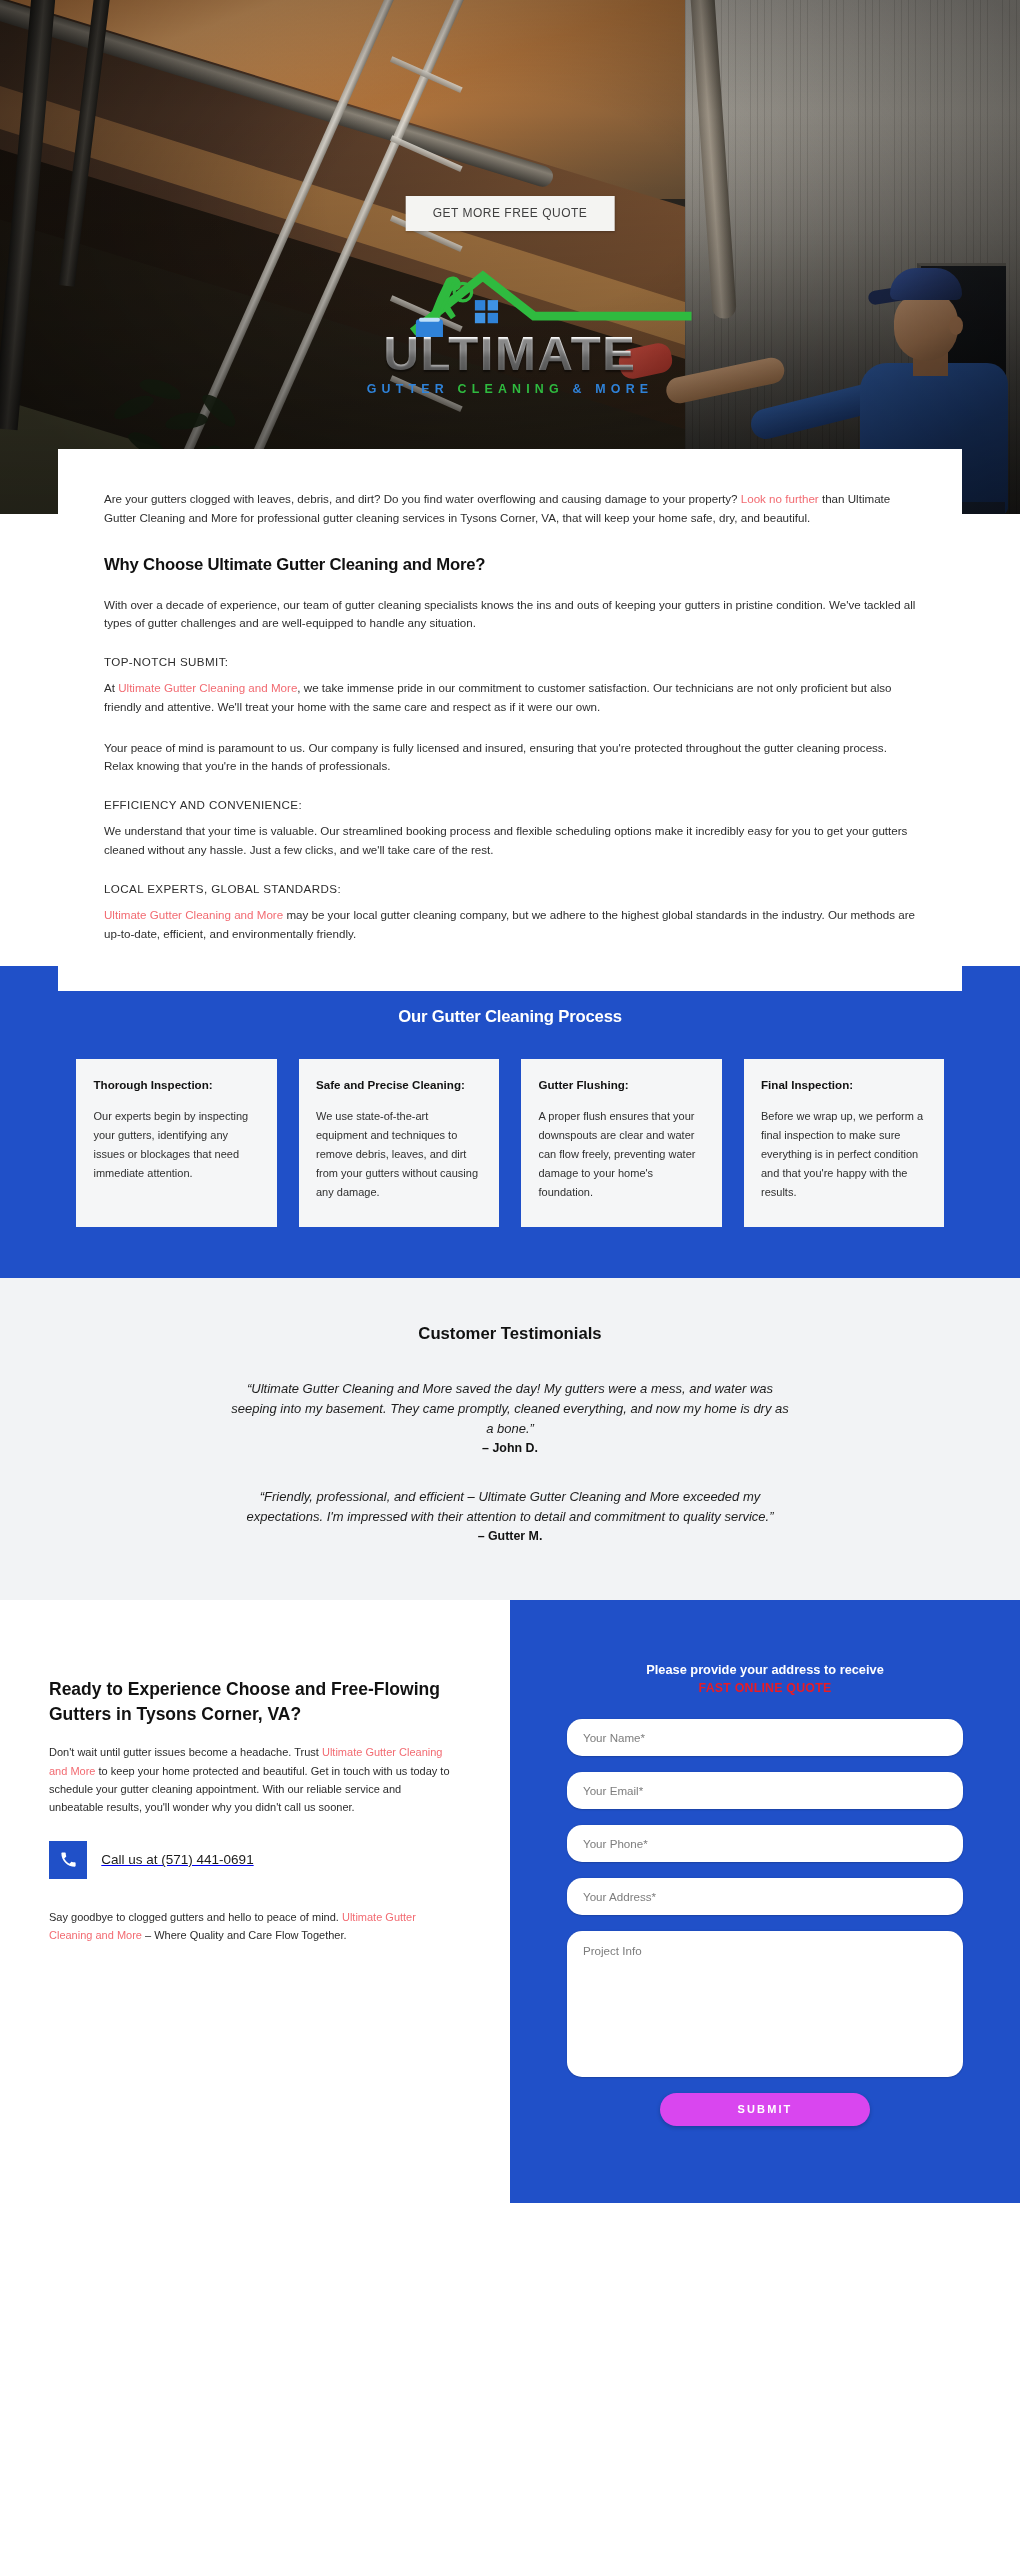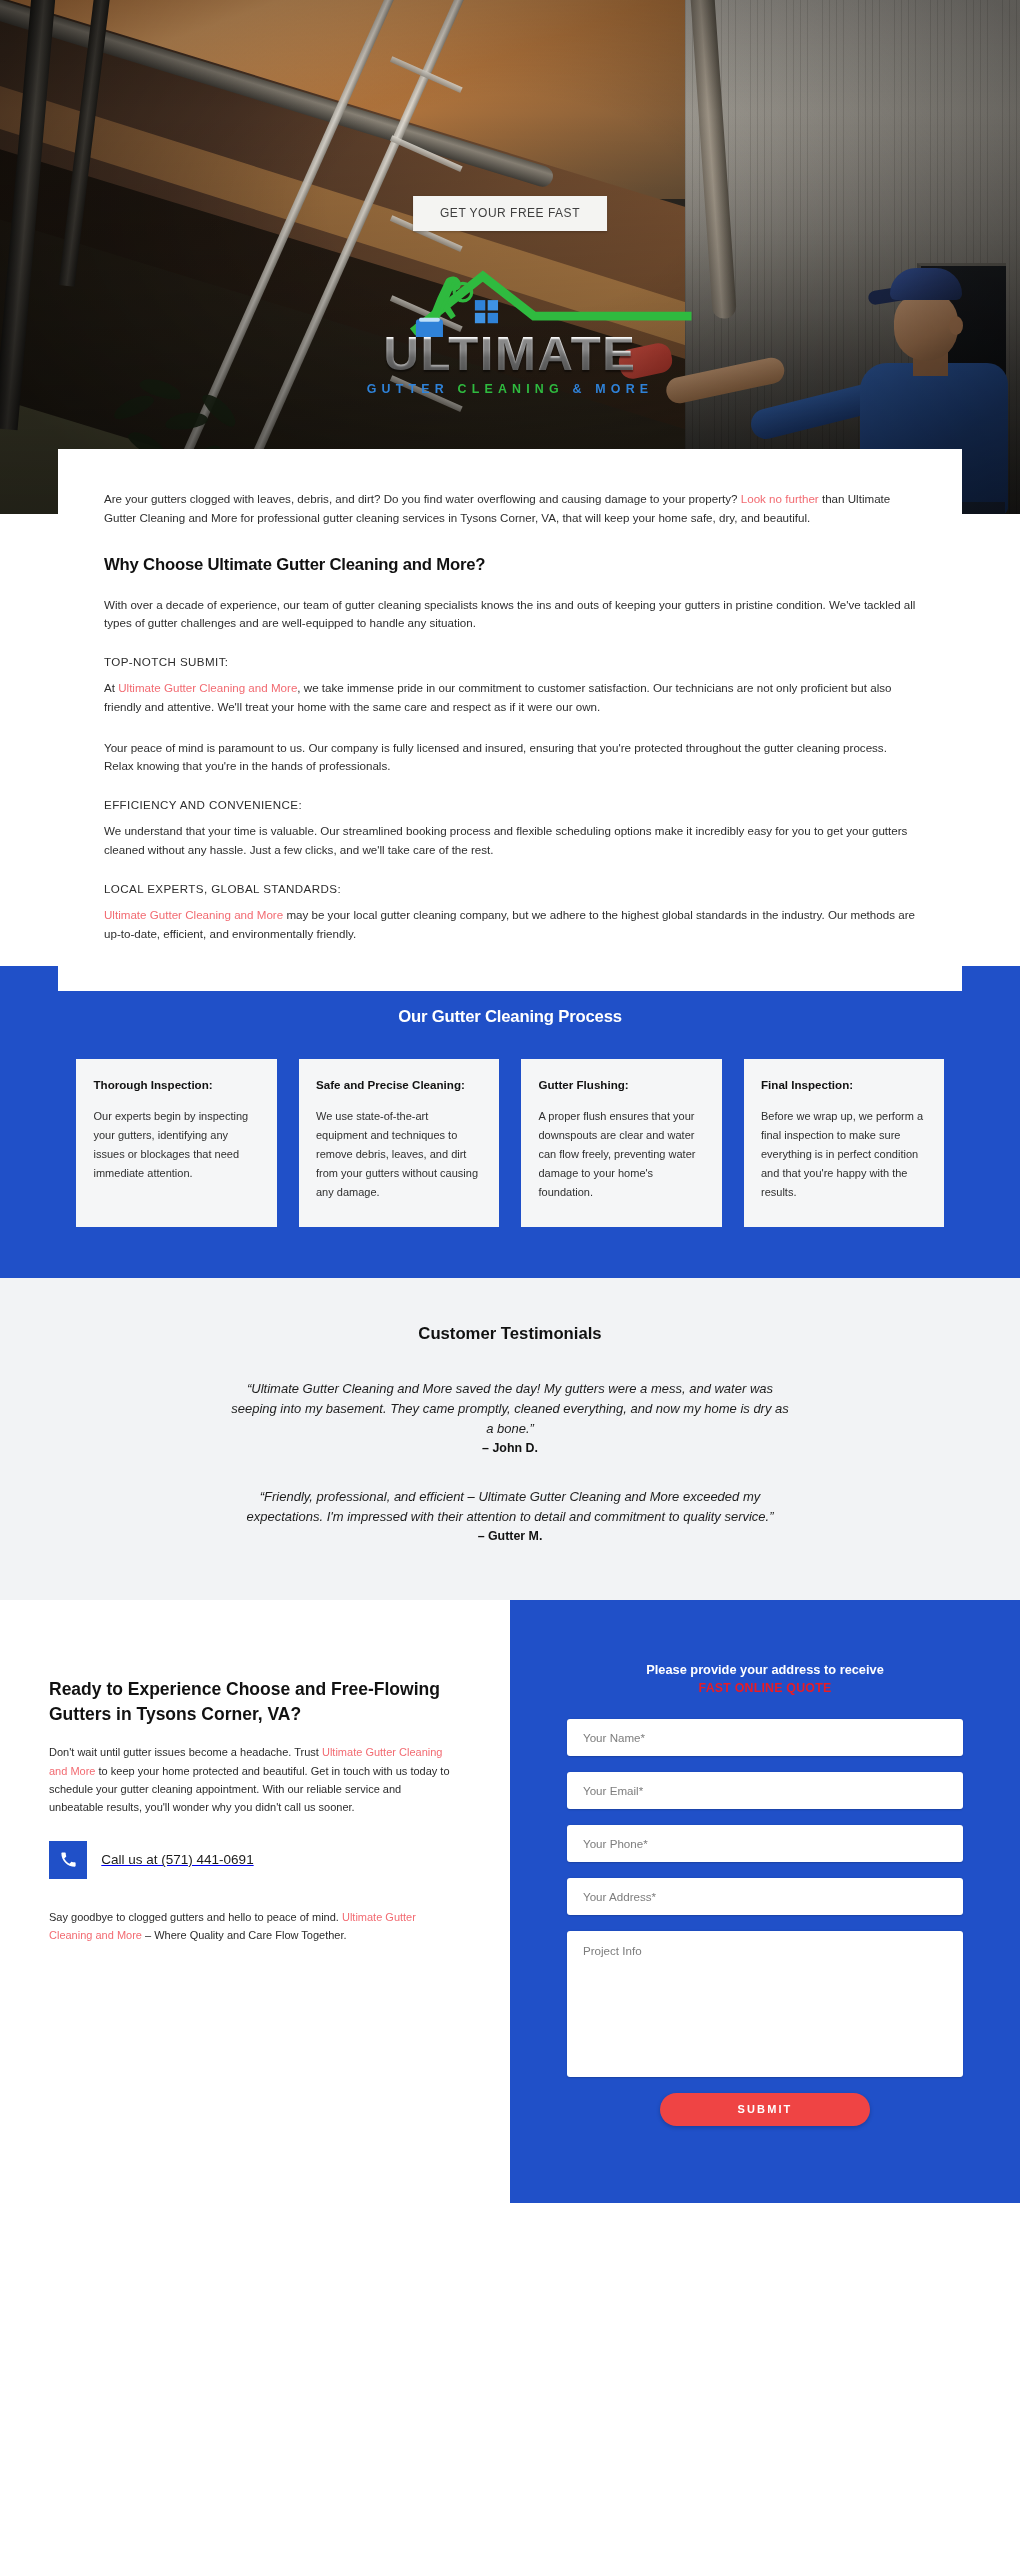--- a/index.html
+++ b/index.html
@@ -248,30 +248,30 @@
   }
   .call-icon svg { width: 19px; height: 19px; fill: #ffffff; }
   .call-text { font-size: 13.5px; color: #1c1c1c; }
   .cta-closing { font-size: 11px; line-height: 1.68; color: #2b2b2b; }
 
   .cta-right { width: 510px; background: #2050c8; padding: 61px 57px 77px; }
   .form-head { text-align: center; color: #ffffff; font-size: 12.8px; font-weight: 700; line-height: 1.45; }
   .form-head .hot { display: block; color: #e81c25; font-size: 12.4px; font-weight: 700; letter-spacing: 0.2px; }
   .form-fields { margin-top: 21px; }
   .fld {
-    display: block; width: 100%; height: 37px; border: 0; border-radius: 3px;
+    display: block; width: 100%; height: 37px; border: 0; border-radius: 15px;
     background: #ffffff; padding: 0 16px; margin-bottom: 16px;
     font-size: 11.6px; color: #4a4a4a; font-family: "Liberation Sans", sans-serif;
     box-shadow: 0 0.8px 1.6px rgba(0,0,0,.18);
   }
   textarea.fld { height: 146px; padding: 11px 16px; resize: none; line-height: 1.5; }
   .fld::placeholder { color: #7d7d7d; }
   .submit-wrap { text-align: center; margin-top: 12.8px; }
   .submit-btn {
-    background: #ef4444; color: #ffffff; border: 0; border-radius: 21px;
+    background: #d946ef; color: #ffffff; border: 0; border-radius: 21px;
     padding: 10.4px 0; width: 210px; font-size: 11px; font-weight: 700;
     letter-spacing: 2.1px; cursor: pointer;
     font-family: "Liberation Sans", sans-serif;
     box-shadow: 0 1.6px 4px rgba(0,0,0,.22);
   }
   .page-foot { height: 22px; background: #ffffff; }
 </style>
 </head>
 <body>
 
@@ -318,21 +318,21 @@
         <i style="left:53px; top:38px;  transform:rotate(-8deg)"></i>
         <i style="left:14.3px; top:62px;  transform:rotate(32deg)"></i>
         <i style="left:69px; top:77px;  transform:rotate(-40deg)"></i>
         <i style="left:41px; top:96px; transform:rotate(10deg)"></i>
         <i style="left:86px;top:27px;  transform:rotate(44deg)"></i>
         <i style="left:0px;  top:100px; transform:rotate(-14deg)"></i>
       </div>
       <div class="hero-vignette"></div>
     </div>
 
-    <button class="quote-btn">GET YOUR FREE FAST</button>
+    <button class="quote-btn">GET MORE FREE QUOTE</button>
 
     <div class="logo">
       <div class="logo-mark">
         <svg viewBox="0 0 460 86" width="367" height="69" aria-hidden="true">
 
           <path d="M118 72 L196 10 L260 60 L452 60" fill="none" stroke="#2fba3f" stroke-width="11" stroke-linecap="square" stroke-linejoin="miter"></path>
 
           <path d="M118 72 L108 80" fill="none" stroke="#2fba3f" stroke-width="11"></path>
 
           <path d="M150 14 c6 -6 16 -4 18 4 c2 8 -6 12 -12 10 l-4 16 l10 16 l-6 4 l-12 -16 l-10 22 l-7 -3 l12 -30 z" fill="#2fba3f"></path>

